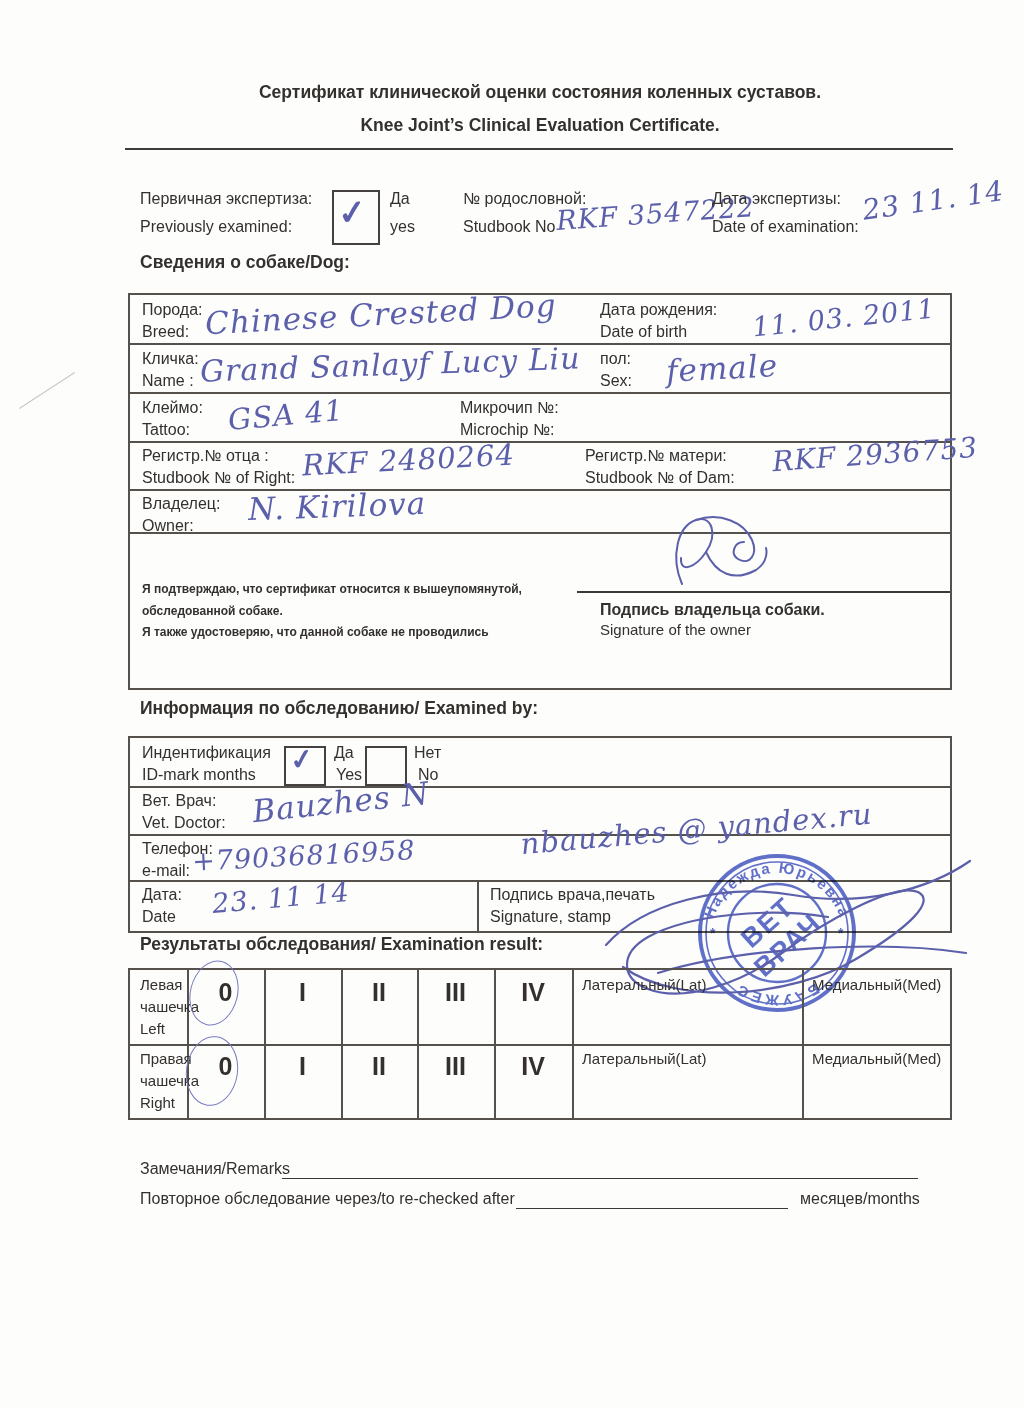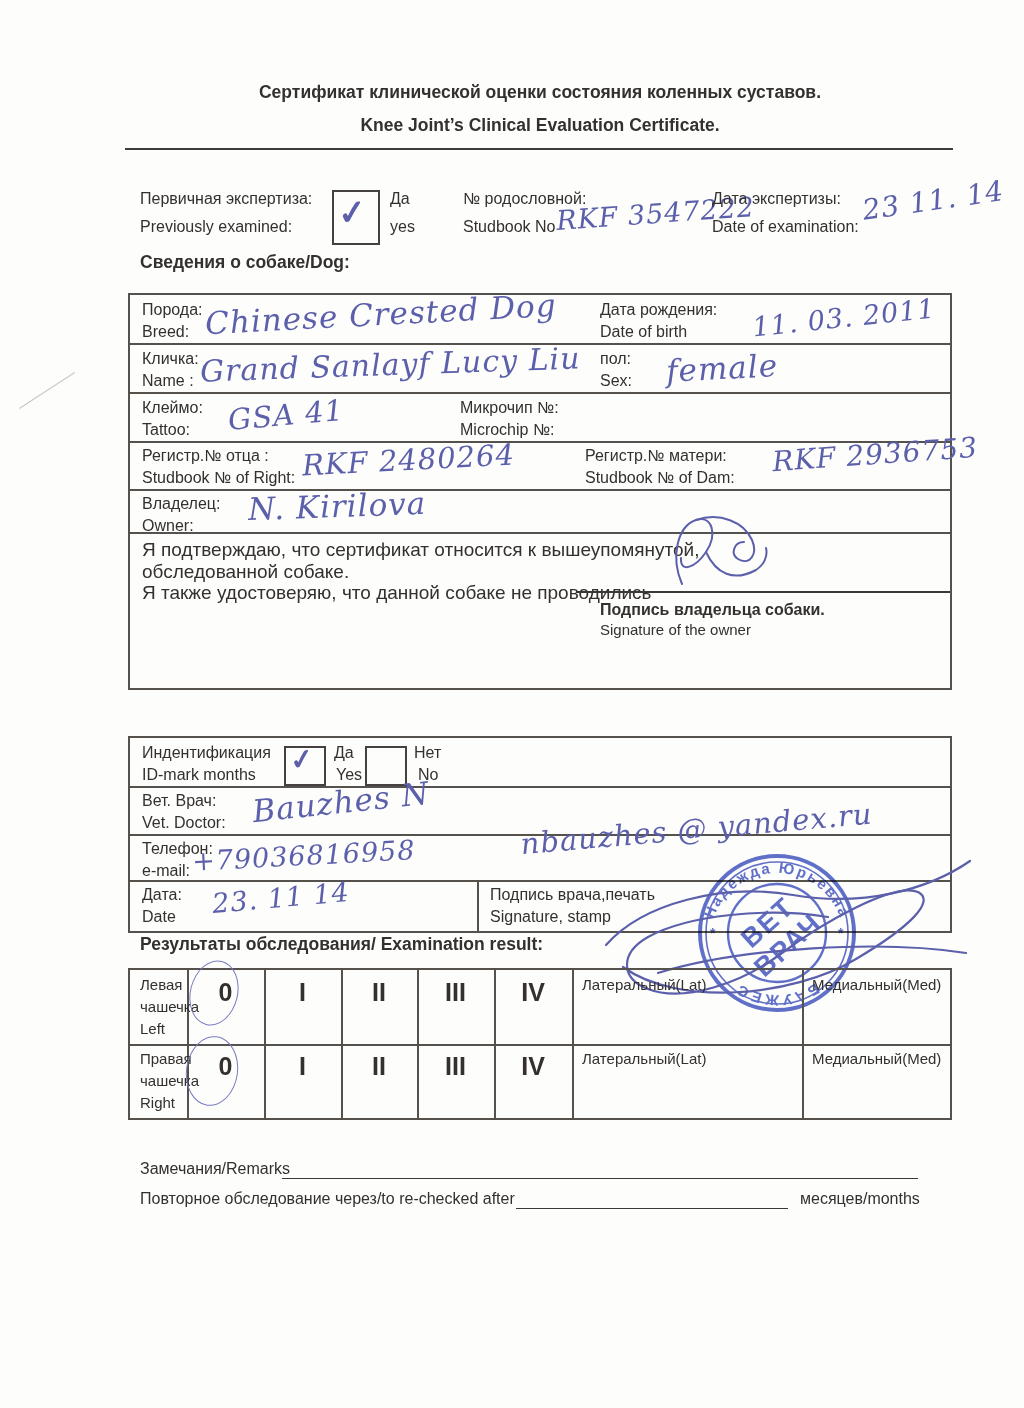--- a/index.html
+++ b/index.html
@@ -20,21 +20,21 @@
   .hw{
     font-family:"DejaVu Serif",serif;font-style:italic;color:var(--ink);
     white-space:nowrap;letter-spacing:1px;
   }
   .heading{font-size:17.5px;font-weight:bold;white-space:nowrap;}
   .tbl{border:2.2px solid var(--bd);}
   .hline{position:absolute;left:0;right:0;border-top:2px solid var(--bd);height:0;}
   .vline{position:absolute;top:0;border-left:2px solid var(--bd);width:0;}
   .cbx{position:absolute;border:2.2px solid #444140;background:transparent;}
   .tick{position:absolute;color:var(--ink);font-weight:bold;}
-  .decl{font-size:19px;font-weight:normal;line-height:21.5px;white-space:nowrap;}
+  .decl{font-size:12px;font-weight:bold;line-height:21.5px;white-space:nowrap;margin-top:40px;}
   .uline{position:absolute;border-top:1.8px solid #3b3937;height:0;}
   .grade{font-size:25px;font-weight:bold;text-align:center;position:absolute;}
   .ellipse{
     position:absolute;border:1.8px solid #777cc0;border-radius:50%;
     background:transparent;
   }
   svg text{font-family:"Liberation Sans",sans-serif;}
 </style>
 </head>
 <body>
@@ -111,20 +111,21 @@
   <div class="abs hw" style="left:248px;top:488px;font-size:31px;transform:rotate(-2deg);">N. Kirilova</div>
 
   <svg class="abs" style="left:648px;top:512px;" width="140" height="82" viewBox="0 0 140 82">
     <g fill="none" stroke="#5c60ab" stroke-width="2" stroke-linecap="round">
       <path d="M 34 72 C 22 44 30 14 48 8 C 64 3 70 22 58 40 C 48 55 32 62 33 46"></path>
       <path d="M 48 8 C 72 0 96 10 104 28 C 110 42 102 54 90 47 C 82 42 86 30 96 30"></path>
       <path d="M 58 40 C 68 62 86 70 108 58 C 116 53 120 44 118 36"></path>
     </g>
   </svg>
 
+  <div class="abs heading" style="left:140px;top:698px;">Информация по обследованию/ Examined by:</div>
 
   <div class="abs tbl" style="left:128px;top:736px;width:820px;height:193px;">
     <div class="hline" style="top:48px;"></div>
     <div class="hline" style="top:96px;"></div>
     <div class="hline" style="top:142px;"></div>
     <div class="vline" style="left:347px;top:142px;height:51px;"></div>
 
     <div class="abs lbl" style="left:12px;top:2px;">Индентификация</div>
     <div class="abs lbl" style="left:12px;top:24px;">ID-mark months</div>
     <div class="cbx" style="left:154px;top:8px;width:38px;height:36px;"></div>

